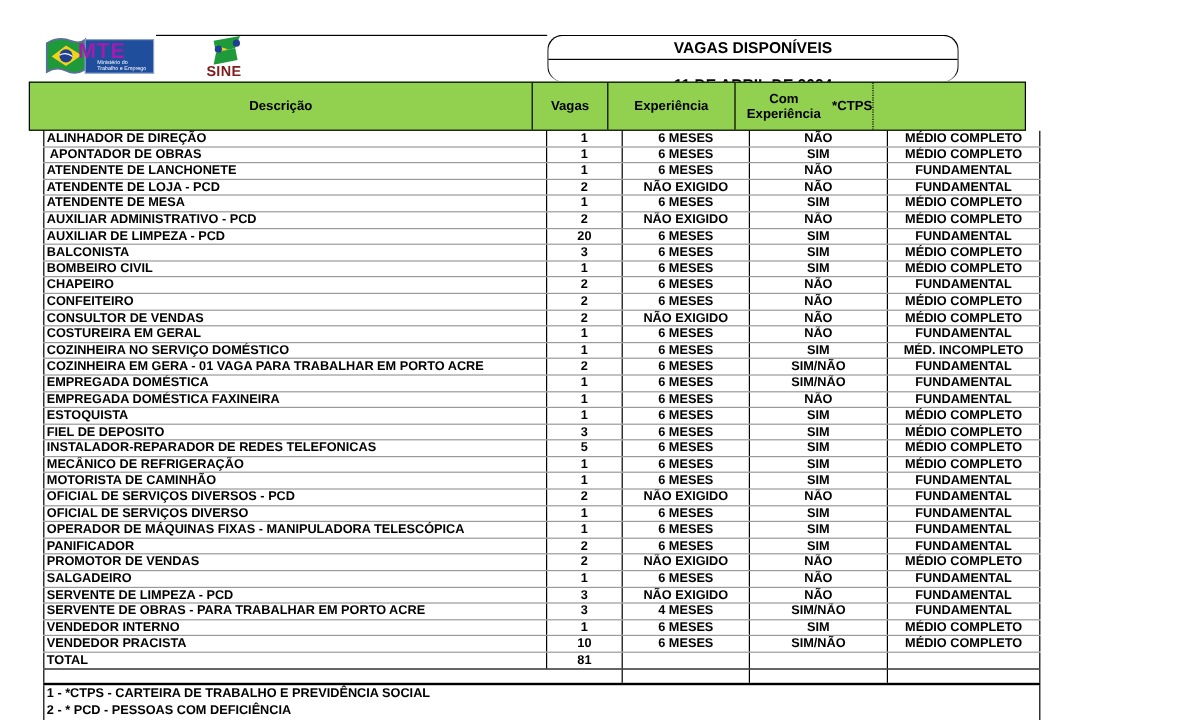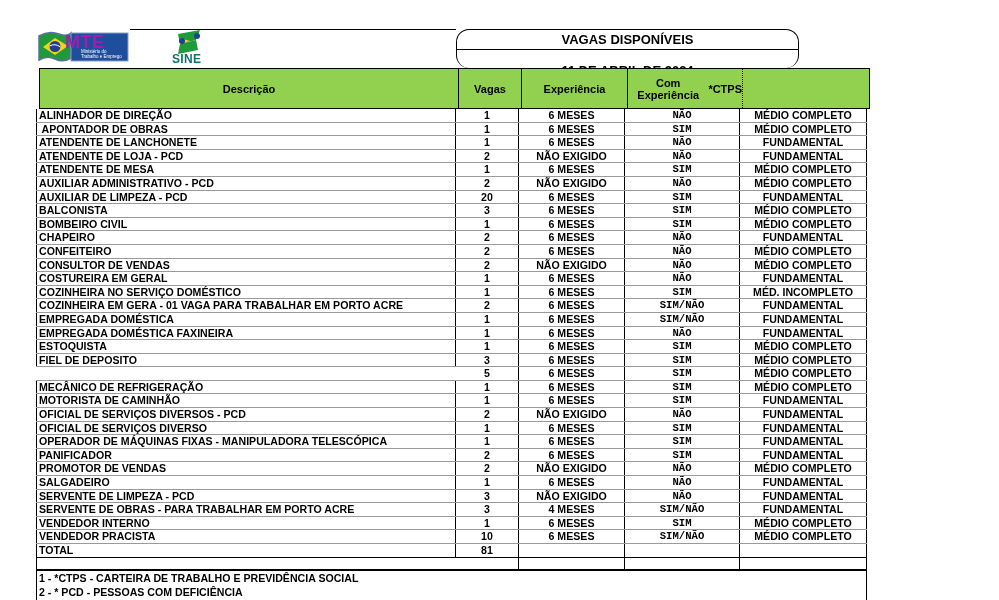--- a/index.html
+++ b/index.html
@@ -23,21 +23,21 @@
               font-weight:bold; font-size:11px; line-height:12px; border-right:1px solid #000; box-sizing:border-box; }
 
   
   .tbl { left: 36px; top: 109px; width: 831px; }
   .row { position: relative; height: 13.6px; border-bottom: 1px solid #9a9a9a; box-sizing: border-box; }
   .cell { position:absolute; top:0; height:100%; font-weight:bold; font-size:10.6px; line-height:12.6px; white-space:nowrap; overflow:hidden;
           border-right:1px solid #000; box-sizing:border-box; }
   .c0 { left:0; width:420px; padding-left:2px; border-left:1px solid #000; }
   .c1 { left:420px; width:63px; text-align:center; }
   .c2 { left:483px; width:106px; text-align:center; }
-  .c3 { left:589px; width:115px; text-align:center;font-family:Liberation Mono, monospace; }
+  .c3 { left:589px; width:115px; text-align:center; }
   .c4 { left:704px; width:127px; text-align:center; }
   .row.total { border-bottom: 1px solid #000; }
   .row.blank { border-bottom: 2px solid #000; }
   .row.blank .c0 { border-right: none; }
 
   .footer-box { left:36px; top:571px; width:831px; height:29px; border-left:1px solid #000; border-right:1px solid #000; box-sizing:border-box; }
   .foot { position:absolute; left:2px; font-weight:bold; font-size:10.6px; white-space:nowrap; }
   .foot.f1 { top:1px; }
   .foot.f2 { top:15px; }
 </style>
@@ -60,31 +60,31 @@
 </div>
 
 <div class="abs sine-logo">
   <svg width="38" height="24" viewBox="0 0 38 24">
     <path d="M8 4 L30 0 L26 10 L10 14 Z" fill="#1e9a3a"></path>
     <path d="M10 14 L26 10 L28 20 L8 24 Z" fill="#1e9a3a"></path>
     <path d="M10 8 L20 11 L10 14 Z" fill="#f3d21a"></path>
     <circle cx="12" cy="11" r="3" fill="#1f3f92"></circle>
     <circle cx="27" cy="6" r="3" fill="#1f3f92"></circle>
   </svg>
-  <span class="abs" style="left:2px;top:22px;font-weight:bold;font-size:12px;color:#0f766e;letter-spacing:0.3px;">SINE</span>
+  <span class="abs" style="left:2px;top:22px;font-weight:bold;font-size:12px;color:#7f1d1d;letter-spacing:0.3px;">SINE</span>
 </div>
 
 <div class="abs top-line"></div>
 
 <div class="abs title-box">
   <div class="title-row r1">VAGAS DISPONÍVEIS</div>
   <div class="title-row r2">11 DE ABRIL DE 2024</div>
 </div>
 
-<div class="abs hdr" style="left:39px;width:831px;border-left:1px solid #000;border-right:1px solid #000;">
+<div class="abs hdr" style="left:24px;width:831px;border-left:1px solid #000;border-right:1px solid #000;">
   <div class="hdr-cell" style="left:0;width:419px;">Descrição</div>
   <div class="hdr-cell" style="left:419px;width:63px;">Vagas</div>
   <div class="hdr-cell" style="left:482px;width:106px;">Experiência</div>
   <div class="hdr-cell" style="left:588px;width:115px;flex-direction:row;border-right:1px dotted #000;">
     <span>Com Experiência</span>
     <span>*CTPS</span>
   </div>
   <div class="hdr-cell" style="left:703px;width:126px;border-right:none;"></div>
 </div>
 
@@ -216,20 +216,21 @@
       <div class="cell c4">MÉDIO COMPLETO</div>
     </div>
     <div class="row">
       <div class="cell c0" style="white-space: pre;">FIEL DE DEPOSITO</div>
       <div class="cell c1">3</div>
       <div class="cell c2">6 MESES</div>
       <div class="cell c3">SIM</div>
       <div class="cell c4">MÉDIO COMPLETO</div>
     </div>
     <div class="row">
+      <div class="cell c0" style="white-space: pre;">INSTALADOR-REPARADOR DE REDES TELEFONICAS</div>
       <div class="cell c1">5</div>
       <div class="cell c2">6 MESES</div>
       <div class="cell c3">SIM</div>
       <div class="cell c4">MÉDIO COMPLETO</div>
     </div>
     <div class="row">
       <div class="cell c0" style="white-space: pre;">MECÂNICO DE REFRIGERAÇÃO</div>
       <div class="cell c1">1</div>
       <div class="cell c2">6 MESES</div>
       <div class="cell c3">SIM</div>

